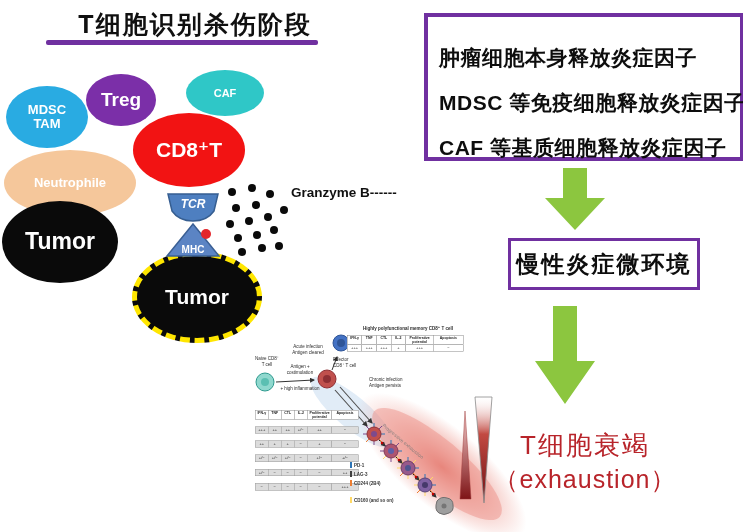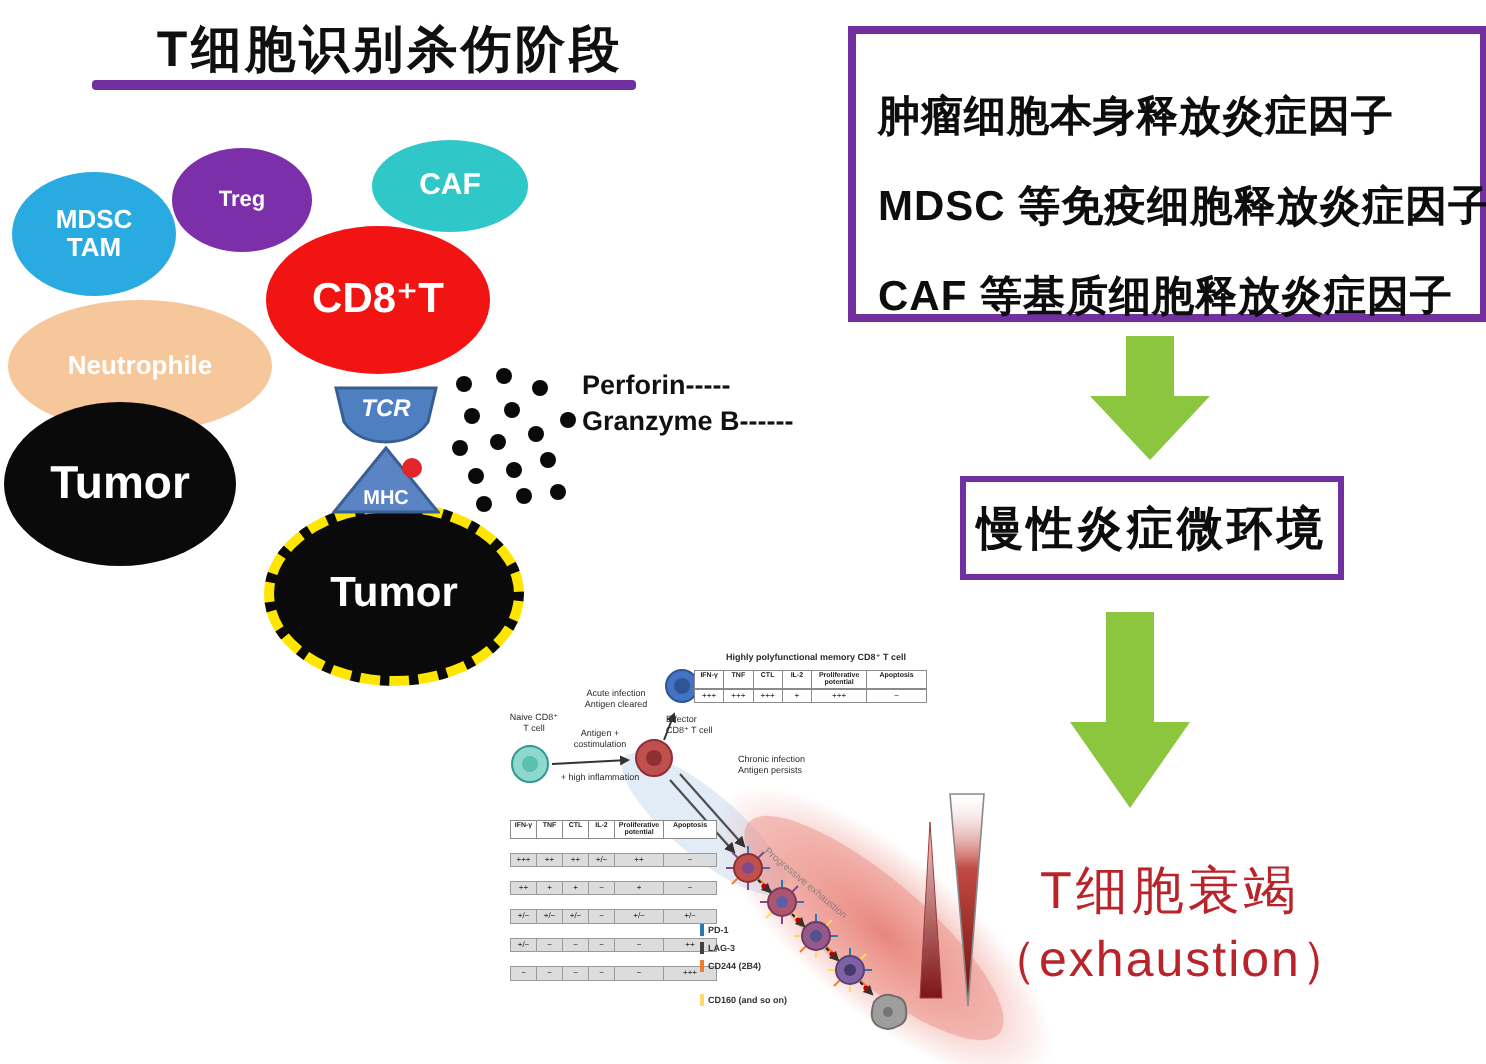--- a/index.html
+++ b/index.html
@@ -9,22 +9,22 @@
 
   
   .title{left:62px;top:8px;width:266px;text-align:center;font-size:25px;font-weight:800;
          color:#101010;letter-spacing:2px;}
   .title-underline{left:46px;top:40px;width:272px;height:5px;background:#7030A0;border-radius:2px;}
 
   
   .ellipse{border-radius:50%;display:flex;flex-direction:column;align-items:center;
            justify-content:center;color:#FFFFFF;font-weight:bold;text-align:center;line-height:1.1;}
   .mdsc{left:6px;top:86px;width:82px;height:62px;background:#29ABE2;font-size:13px;z-index:1;}
-  .treg{left:86px;top:74px;width:70px;height:52px;background:#7B2FA8;font-size:11px;z-index:2;}
-  .caf{left:186px;top:70px;width:78px;height:46px;background:#2FC7C7;font-size:15px;z-index:2;}
+  .treg{left:86px;top:74px;width:70px;height:52px;background:#7B2FA8;font-size:19px;z-index:2;}
+  .caf{left:186px;top:70px;width:78px;height:46px;background:#2FC7C7;font-size:11px;z-index:2;}
   .cd8t{left:133px;top:113px;width:112px;height:74px;background:#F21313;font-size:21px;z-index:3;}
   .neutro{left:4px;top:150px;width:132px;height:66px;background:#F5C79B;font-size:13px;z-index:2;}
   .tumor-left{left:2px;top:201px;width:116px;height:82px;background:#0A0A0A;font-size:23px;z-index:3;}
   .tumor-bottom{left:132px;top:251px;width:120px;height:82px;background:#0A0A0A;font-size:21px;
                 border:5px dashed #FFE600;z-index:4;}
 
   
   .tcr{left:167px;top:193px;width:52px;height:30px;z-index:5;}
   .mhc{left:166px;top:223px;width:54px;height:34px;z-index:5;}
   .shape-label{position:absolute;left:0;width:100%;text-align:center;color:#FFFFFF;font-weight:bold;}
@@ -36,21 +36,21 @@
   .dots-svg{left:222px;top:180px;z-index:2;}
   .secretion{left:291px;top:184px;font-size:13.5px;font-weight:bold;color:#111111;line-height:18px;}
 
   
   .factors-box{left:424px;top:13px;width:290px;height:120px;border:4px solid #7030A0;
                background:#FFFFFF;padding:10px 11px;display:flex;flex-direction:column;justify-content:space-around;}
   .factors-box .line{font-size:21px;font-weight:800;color:#0D0D0D;letter-spacing:0.5px;white-space:nowrap;margin-top:17px;}
   .down-arrow{z-index:1;}
   .arrow1{left:543px;top:168px;}
   .arrow2{left:533px;top:306px;}
-  .chronic-box{left:480px;top:238px;width:186px;height:46px;border:3px solid #7030A0;background:#FFFFFF;
+  .chronic-box{left:508px;top:238px;width:186px;height:46px;border:3px solid #7030A0;background:#FFFFFF;
                display:flex;align-items:center;justify-content:center;font-size:23px;font-weight:800;
                color:#0D0D0D;letter-spacing:2px;}
   .exhaust-text{left:480px;top:428px;width:210px;text-align:center;color:#B8242A;font-weight:400;}
   .exhaust-text .l1{font-size:26px;letter-spacing:2px;}
   .exhaust-text .l2{font-size:25px;letter-spacing:1px;}
 
   
   .figure{left:232px;top:312px;width:310px;height:220px;z-index:1;}
   .figure .fig-svg{position:absolute;left:0;top:0;}
   .tiny{position:absolute;font-size:9px;line-height:1.2;color:#2B2B2B;
@@ -146,21 +146,20 @@
         <circle cx="35" cy="55" r="4"></circle>
         <circle cx="52" cy="50" r="4"></circle>
       <circle cx="20" cy="72" r="4"></circle>
         <circle cx="40" cy="68" r="4"></circle>
         <circle cx="12" cy="84" r="4"></circle>
       <circle cx="57" cy="66" r="4"></circle>
     </g>
   </svg>
 
   <div class="abs secretion">
-    <div>Perforin-----</div>
     <div>Granzyme B------</div>
   </div>
 
   <div class="abs factors-box">
     <div class="line">肿瘤细胞本身释放炎症因子</div>
     <div class="line">MDSC 等免疫细胞释放炎症因子</div>
     <div class="line">CAF 等基质细胞释放炎症因子</div>
   </div>
 
   <svg class="abs down-arrow arrow1" width="64" height="64" viewBox="0 0 64 64">

